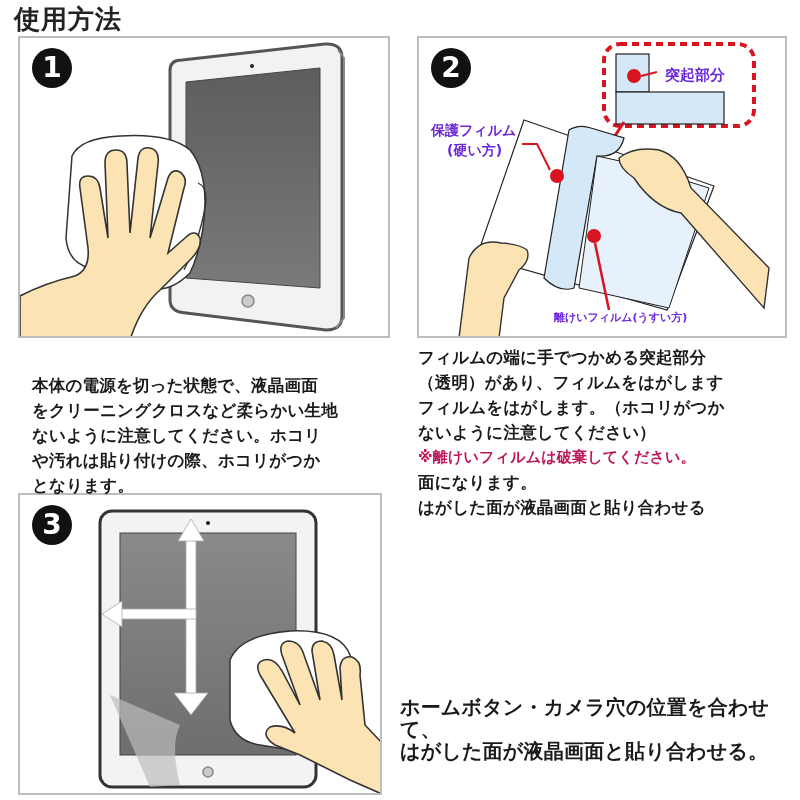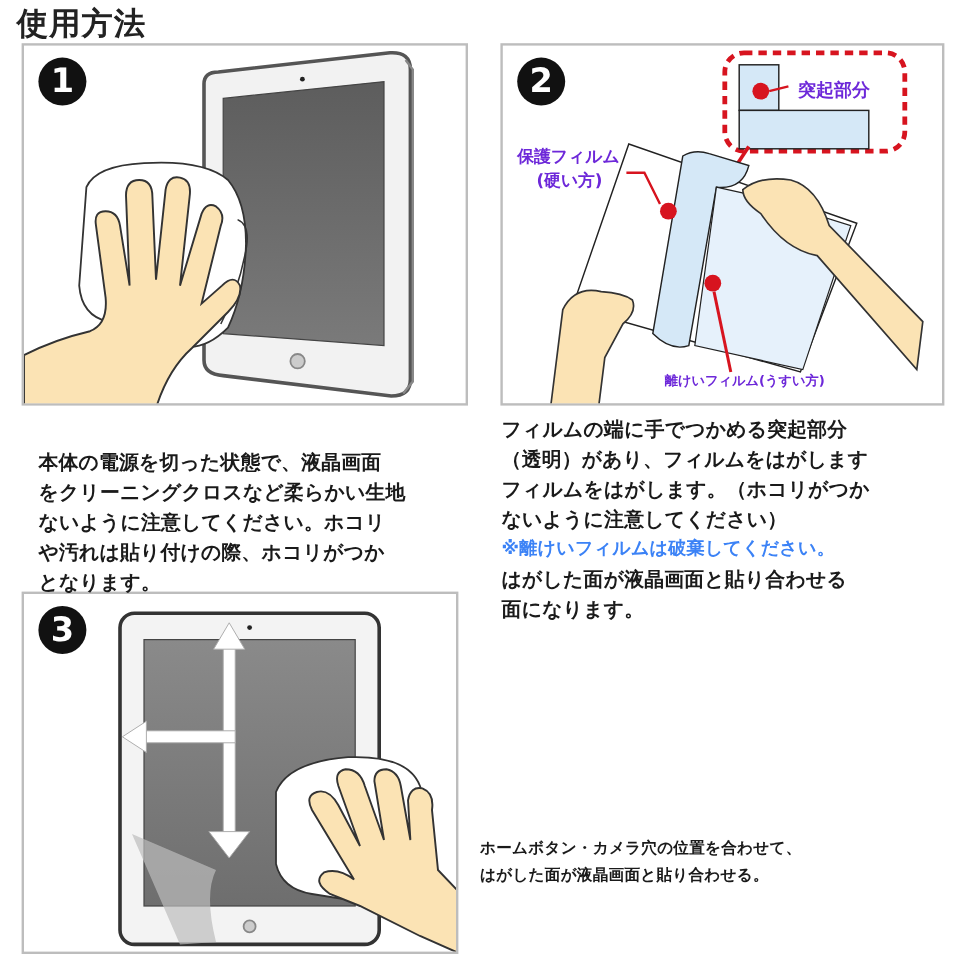--- a/index.html
+++ b/index.html
@@ -15,22 +15,22 @@
 
   .step-badge { position: absolute; left: 12px; top: 10px; width: 40px; height: 40px; border-radius: 50%;
     background: #111; color: #fff; font-weight: bold; font-size: 28px; line-height: 40px; text-align: center;
     font-family: "DejaVu Sans", sans-serif; }
 
   .panel svg { position: absolute; left: 0; top: 0; }
 
   .desc { position: absolute; font-size: 16.5px; font-weight: bold; line-height: 25px; color: #1a1a1a; letter-spacing: 0.2px; }
   #desc-1 { left: 32px; top: 345px; width: 380px; margin-top: 28px; }
   #desc-2 { left: 418px; top: 345px; width: 375px; }
-  #desc-3 { left: 400px; top: 696px; width: 395px; font-size: 13px; line-height: 22px; font-family: Liberation Serif, serif; }
-  .desc .note { color: #3b82f6; }
+  #desc-3 { left: 400px; top: 696px; width: 395px; font-size: 20px; line-height: 22px; }
+  .desc .note { color: #be185d; }
 
   .lbl-red { position: absolute; color: #6d28d9; font-weight: bold; font-size: 14px; white-space: nowrap; }
 </style>
 </head>
 <body>
 
 <div class="page-title">使用方法</div>
 
 <div class="panel" id="panel-1">
   <svg width="372" height="302" viewBox="0 0 372 302">
@@ -126,20 +126,20 @@
   <div>や汚れは貼り付けの際、ホコリがつか</div>
   <div>となります。</div>
 </div>
 
 <div class="desc" id="desc-2">
   <div>フィルムの端に手でつかめる突起部分</div>
   <div>（透明）があり、フィルムをはがします</div>
   <div>フィルムをはがします。（ホコリがつか</div>
   <div>ないように注意してください）</div>
   <div class="note" style="font-size:15px;">※離けいフィルムは破棄してください。</div>
+  <div>面になります。</div>
   <div>はがした面が液晶画面と貼り合わせる</div>
-  <div>面になります。</div>
 </div>
 
 <div class="desc" id="desc-3">
   <div>ホームボタン・カメラ穴の位置を合わせて、</div>
   <div>はがした面が液晶画面と貼り合わせる。</div>
 </div>
 
 </body></html>

